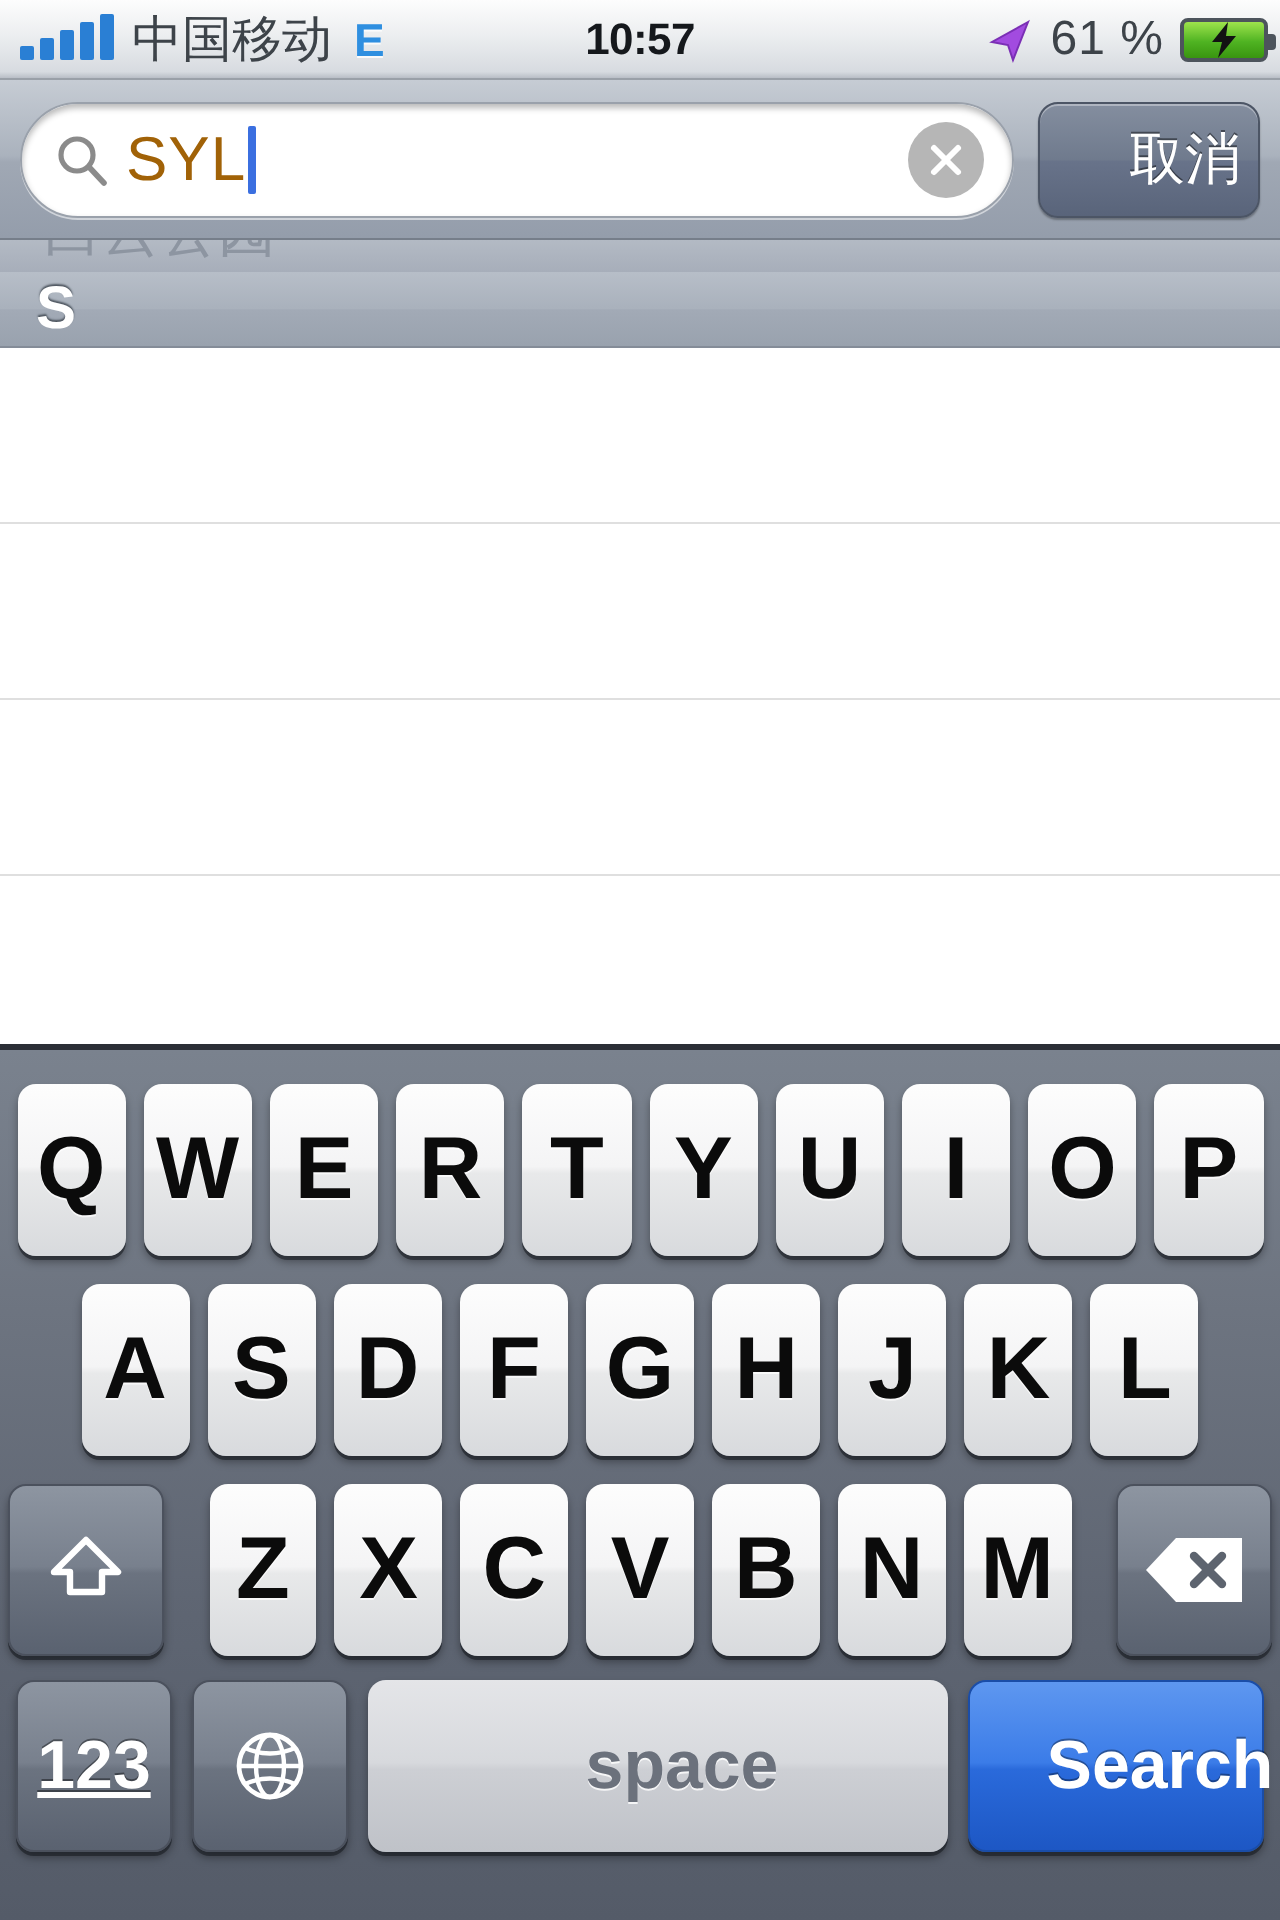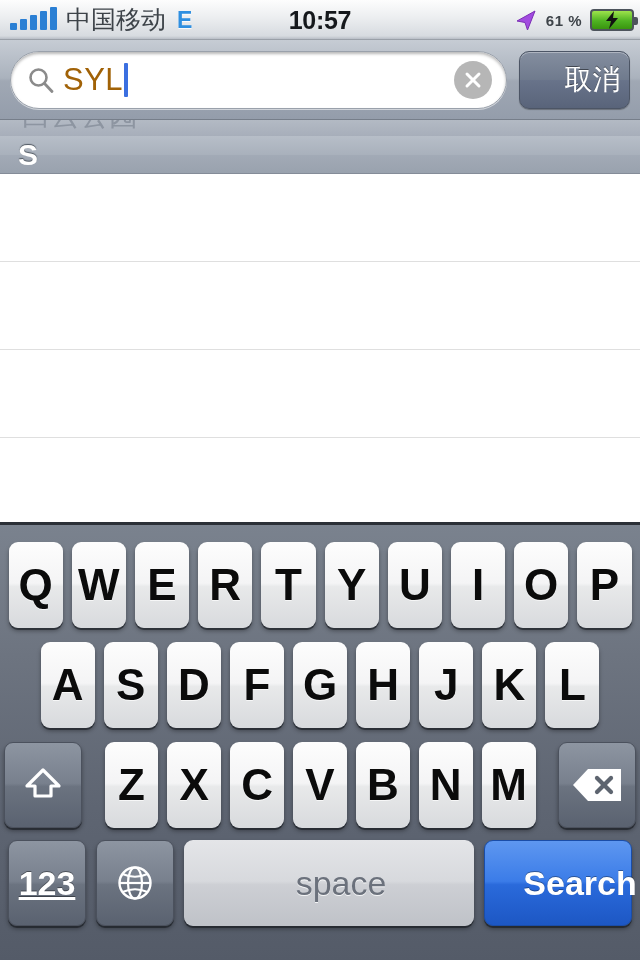--- a/index.html
+++ b/index.html
@@ -23,27 +23,27 @@
   .signal i:nth-child(1) { height: 7px; }
   .signal i:nth-child(2) { height: 11px; }
   .signal i:nth-child(3) { height: 15px; }
   .signal i:nth-child(4) { height: 19px; }
   .signal i:nth-child(5) { height: 23px; }
   .carrier { font-size: 25px; color: #3d4349; line-height: 40px;
              font-family: "DejaVu Sans", sans-serif; font-weight: 400; }
   .netmode { font-size: 23px; font-weight: bold; color: #2f8fe0; line-height: 40px;
              margin-left: 2px; text-shadow: 0 1px 0 rgba(255,255,255,.8); }
   .sb-center { position: absolute; left: 0; right: 0; text-align: center;
-               font-size: 25px; font-weight: bold; color: #15181c; line-height: 40px;
+               font-size: 22px; font-weight: bold; color: #15181c; line-height: 40px;
                letter-spacing: -0.3px; }
   .sb-right { position: absolute; right: 6px; top: 0; height: 40px;
               display: flex; align-items: center; gap: 8px; }
   .loc-arrow { width: 24px; height: 24px; position: relative; }
   .loc-arrow svg { display: block; }
-  .battery-pct { font-size: 15px; color: #3d4349; font-weight: 700; letter-spacing: .5px; }
+  .battery-pct { font-size: 24px; color: #3d4349; font-weight: 400; letter-spacing: .5px; }
   .battery { width: 44px; height: 22px; border: 2px solid #4d545c; border-radius: 4px;
              position: relative; background: linear-gradient(to bottom,#9ee34c,#4fb322 55%,#39950f); }
   .battery:after { content:""; position: absolute; right: -6px; top: 6px; width: 4px; height: 8px;
                    background: #4d545c; border-radius: 0 2px 2px 0; }
   .bolt { position: absolute; left: 0; right: 0; top: 0; bottom: 0;
           display: flex; align-items: center; justify-content: center; }
 
   
   #search-bar {
     position: absolute; left: 0; top: 40px; width: 640px; height: 80px;
@@ -136,21 +136,21 @@
     background: linear-gradient(to bottom, #8d95a1 0%, #78808d 48%, #6b7380 52%, #5a6270 100%);
     border: 1px solid #4b515d;
     color: #fff;
   }
   .key.shift { width: 78px; margin-right: 18px; }
   .key.backspace { width: 78px; margin-left: 18px; }
   .key.num { width: 78px; margin: 0 5px 0 4px; font-size: 34px; font-weight: bold;
              color: #fff; text-shadow: 0 -1px 0 rgba(0,0,0,.4); text-decoration: underline; }
   .key.globe { width: 78px; margin: 0 5px; }
   .key.space {
-    flex: 1; margin: 0 5px; font-size: 34px; font-weight: normal; color: #6b717c;
+    flex: 1; margin: 0 5px; font-size: 34px; font-weight: bold; color: #6b717c;
     background: linear-gradient(to bottom, #e4e5e8 0%, #d7d9dd 48%, #cdcfd4 52%, #bfc2c8 100%);
     text-shadow: 0 1px 0 rgba(255,255,255,.8);
     padding-left: 24px;
   }
   .key.go {
     width: 148px; margin: 0 4px 0 5px; font-size: 34px; font-weight: bold; color: #fff;
     background: linear-gradient(to bottom, #5e97f0 0%, #3b7ce8 48%, #2a6adb 52%, #1d57c4 100%);
     border: 1px solid #1a4da8; text-shadow: 0 -1px 0 rgba(0,0,0,.35); padding-left: 44px;
   }
 </style>

